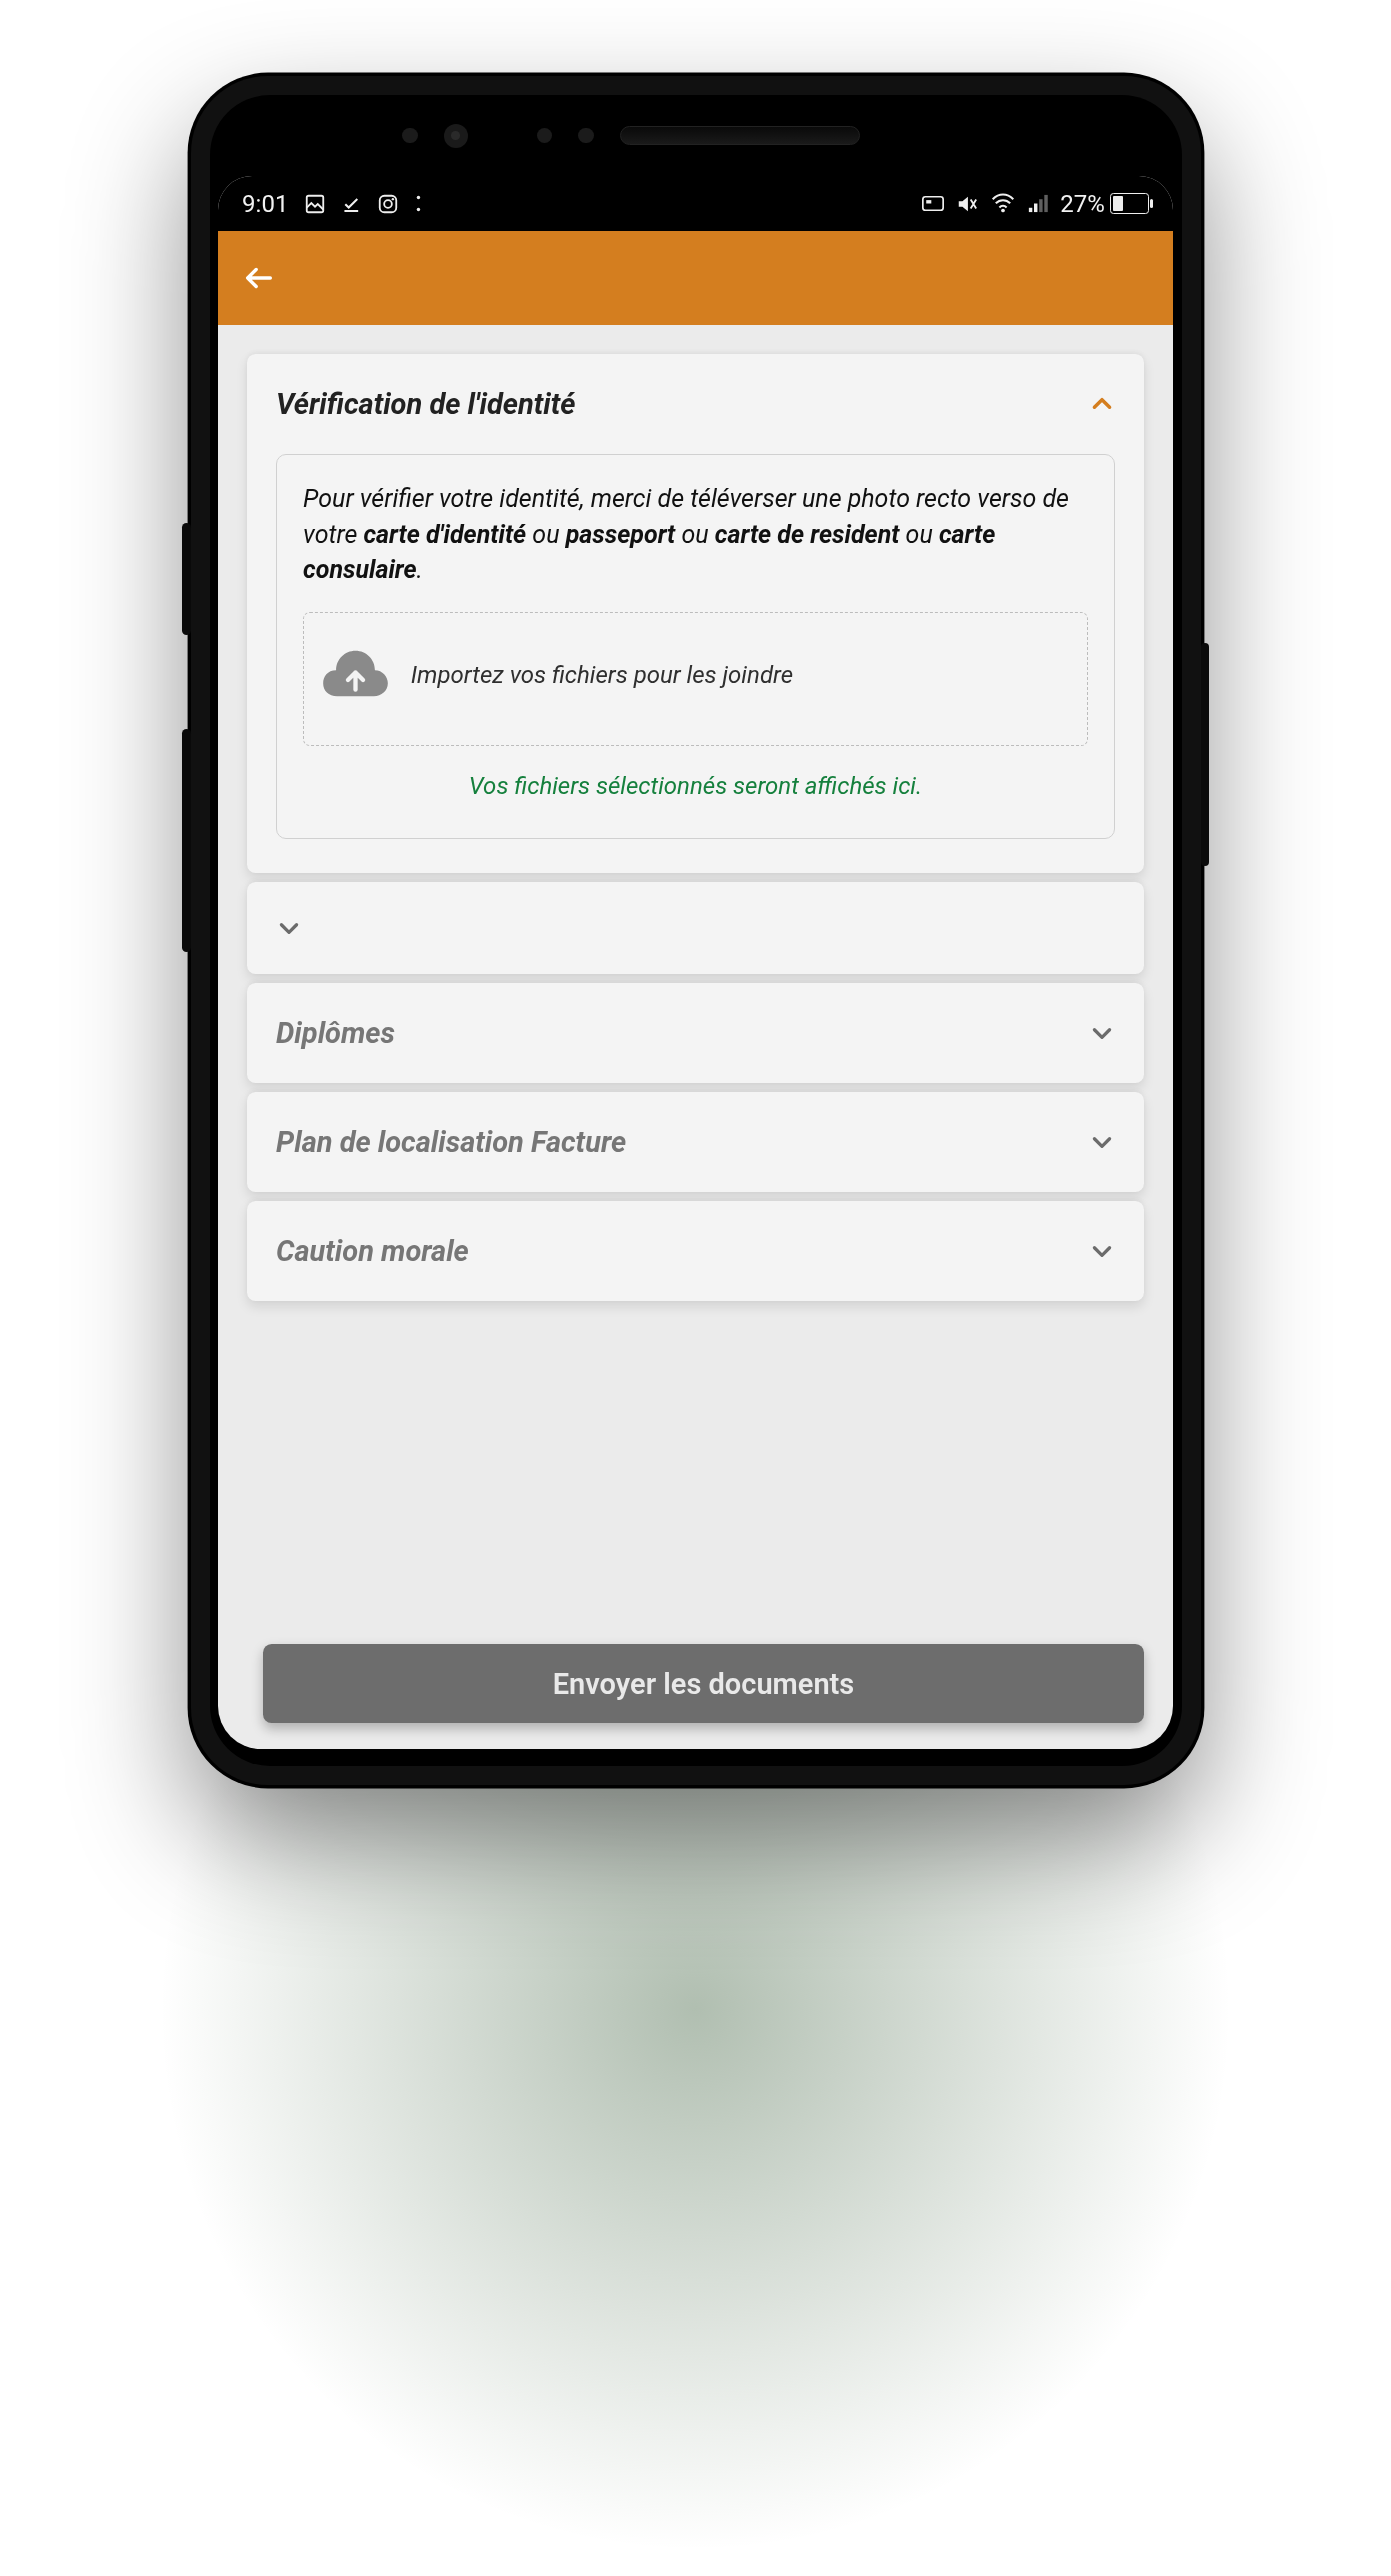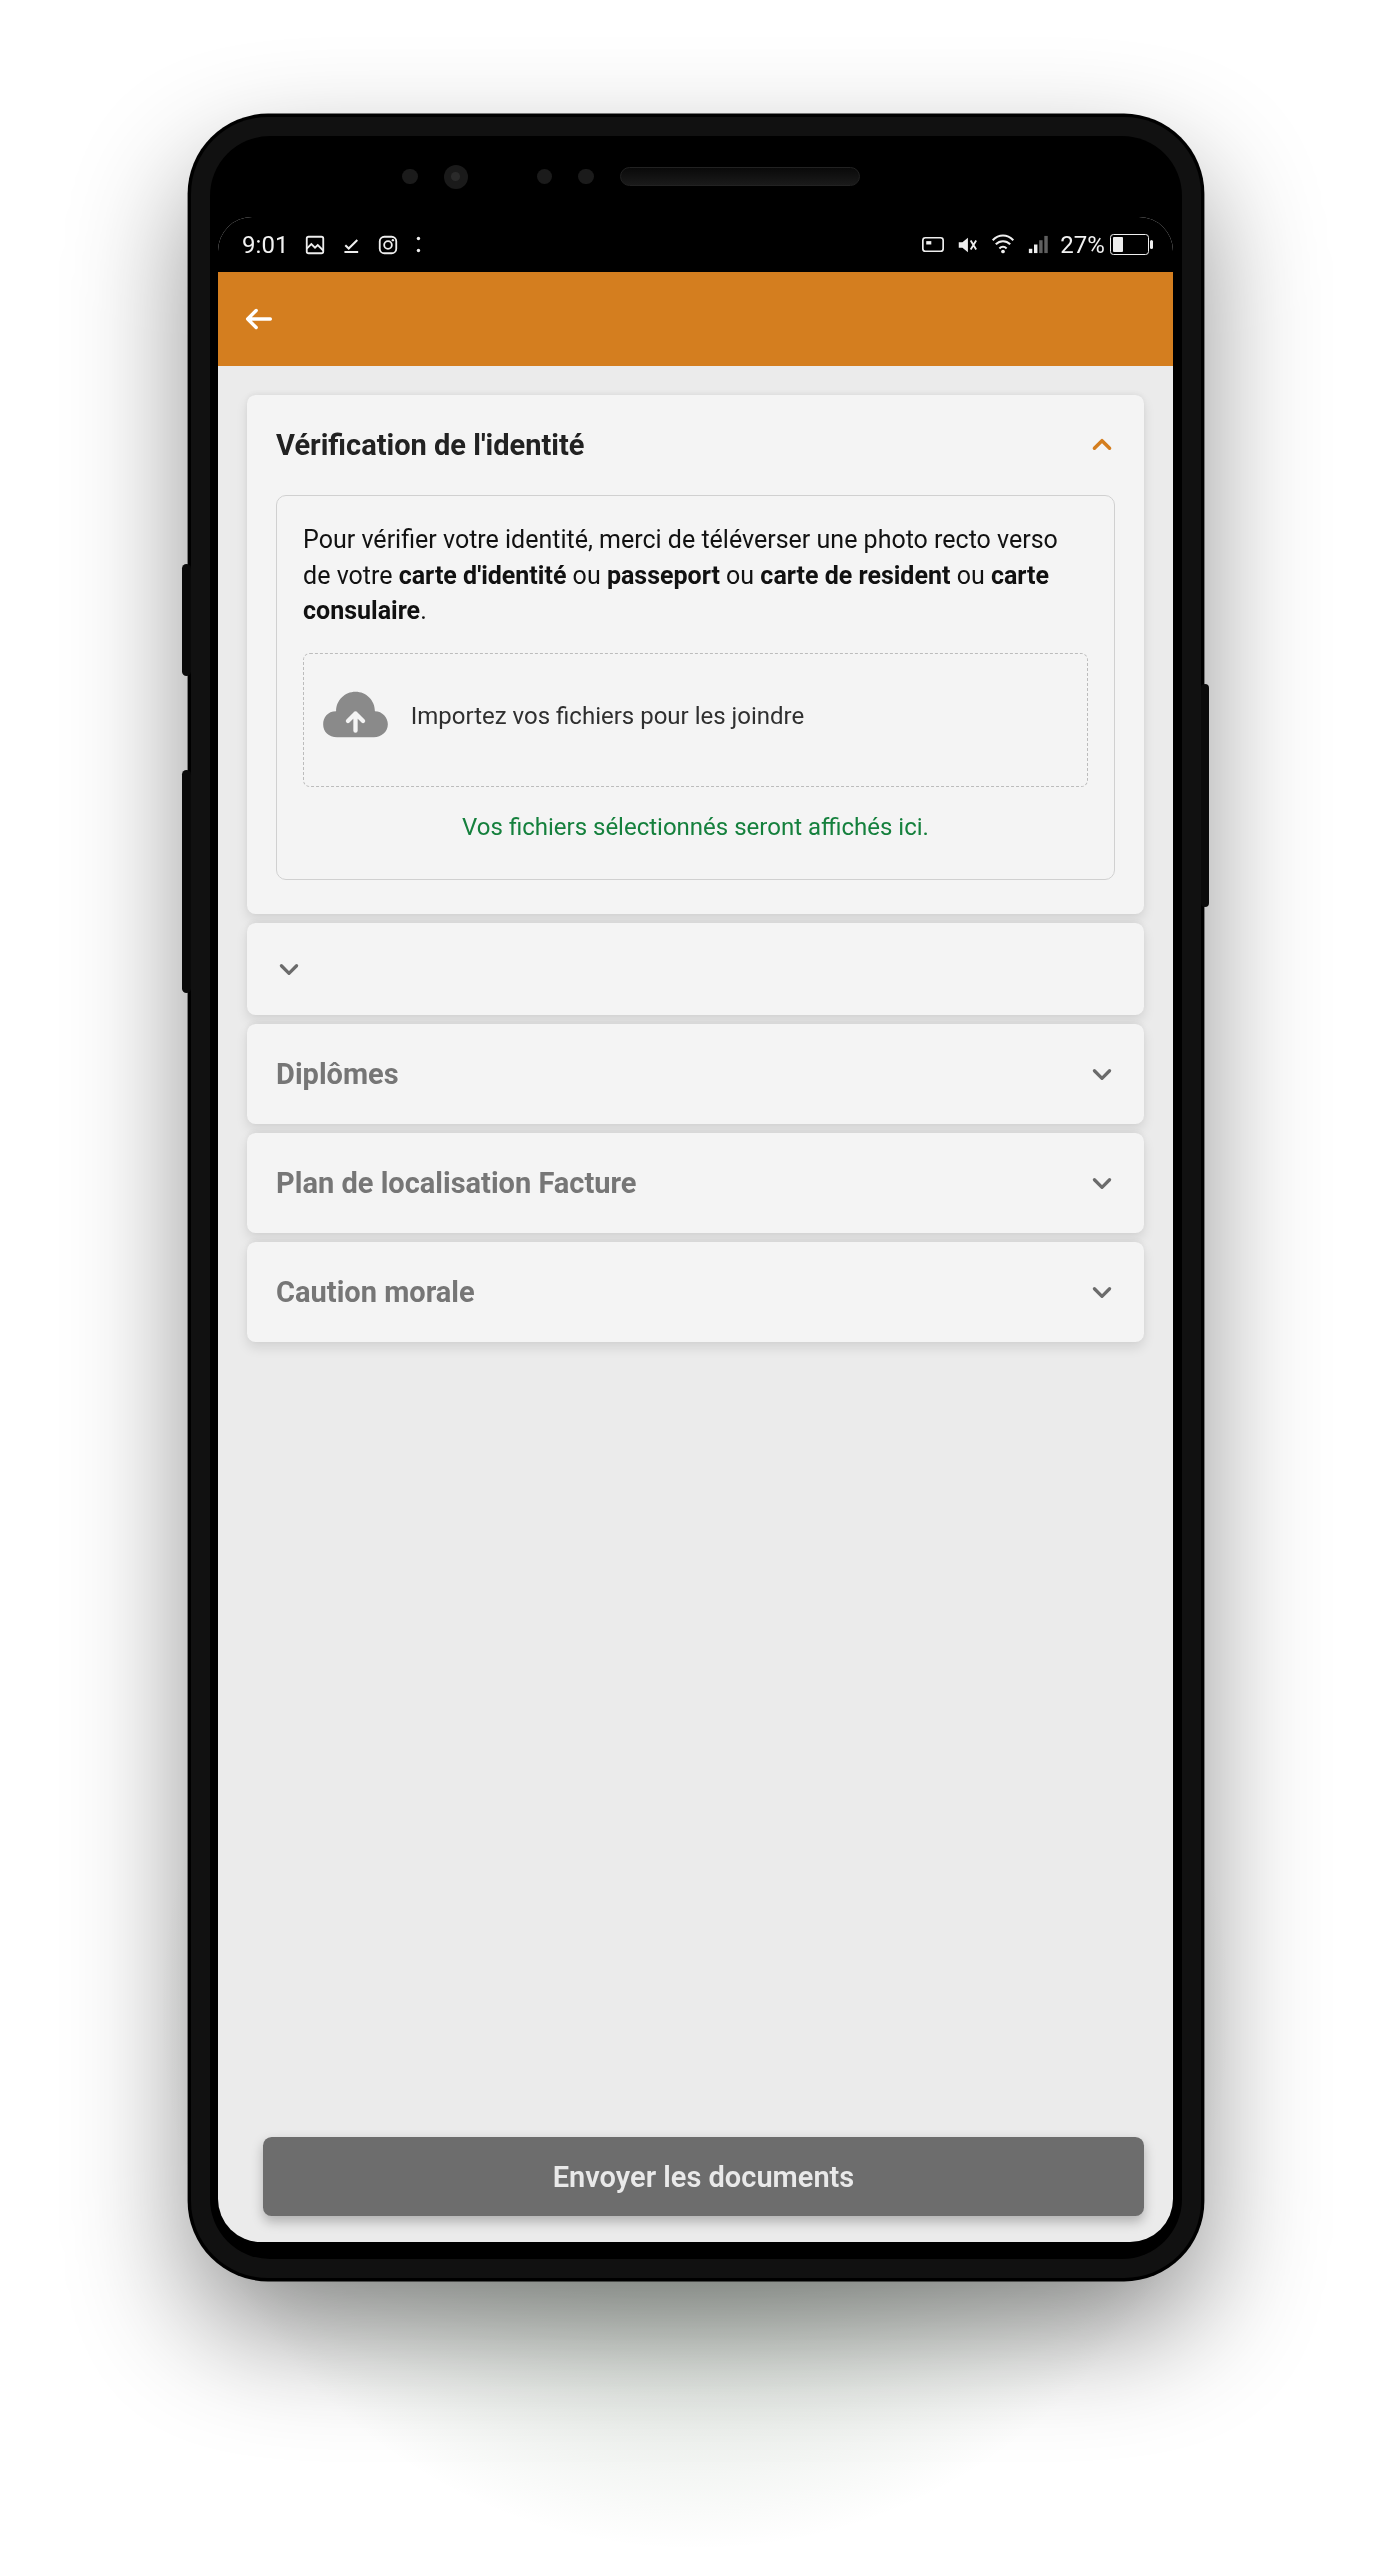--- a/index.html
+++ b/index.html
@@ -7,23 +7,23 @@
   body{
     background: radial-gradient(ellipse 55% 30% at 50% 78%, rgba(30,70,30,0.35), rgba(30,70,30,0) 70%);
     display:flex;
     align-items:flex-start;
     justify-content:center;
   }
 
   
   .device{
     position:relative;
-    margin-top:117px;
+    margin-top:76px;
     width:1010px;
-    height:2161px;
+    height:1709px;
     background:#111;
     border-radius:77px;
     box-shadow: 0 0 0 3.4px #000, 0 52px 120px rgba(0,0,0,0.45);
     padding:19px;
   }
   .bezel{
     position:relative;
     width:100%;
     height:100%;
     background:#000;
@@ -104,20 +104,21 @@
   }
 
   
   .content{
     flex:1;
     overflow:auto;
     padding:29px 29px 120px;
     display:flex;
     flex-direction:column;
     gap:9px;
+    font-style:italic;
   }
 
   .card{
     background:#f4f4f4;
     border-radius:8.6px;
     box-shadow: 0 5.2px 12px rgba(0,0,0,0.10), 0 -1.7px 5.2px rgba(0,0,0,0.04);
     overflow:hidden;
   }
   .card-header{
     display:flex;

